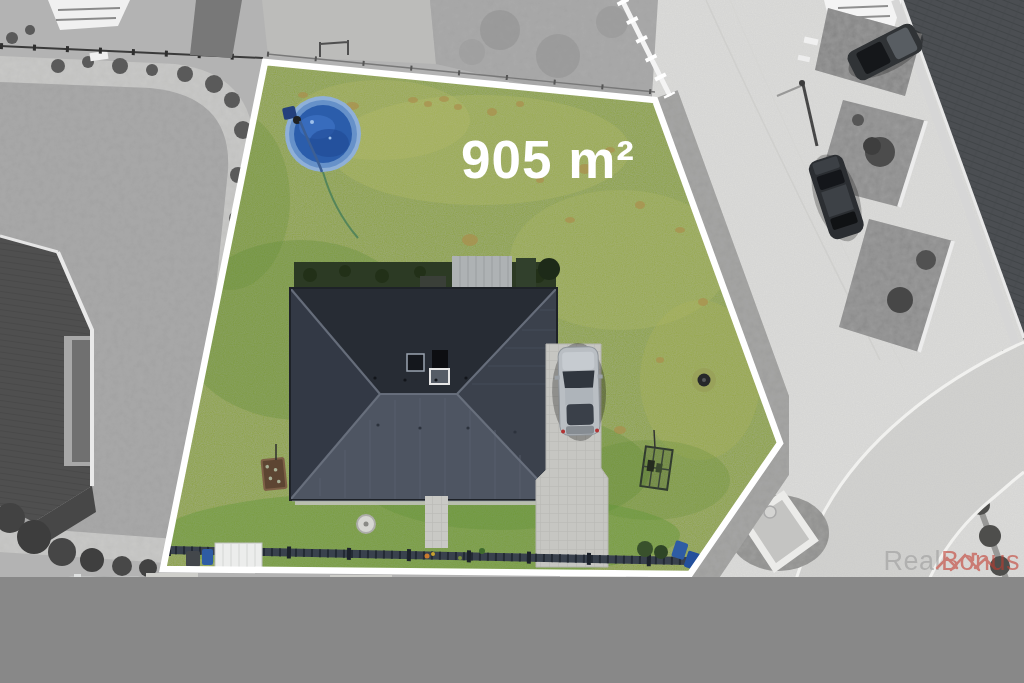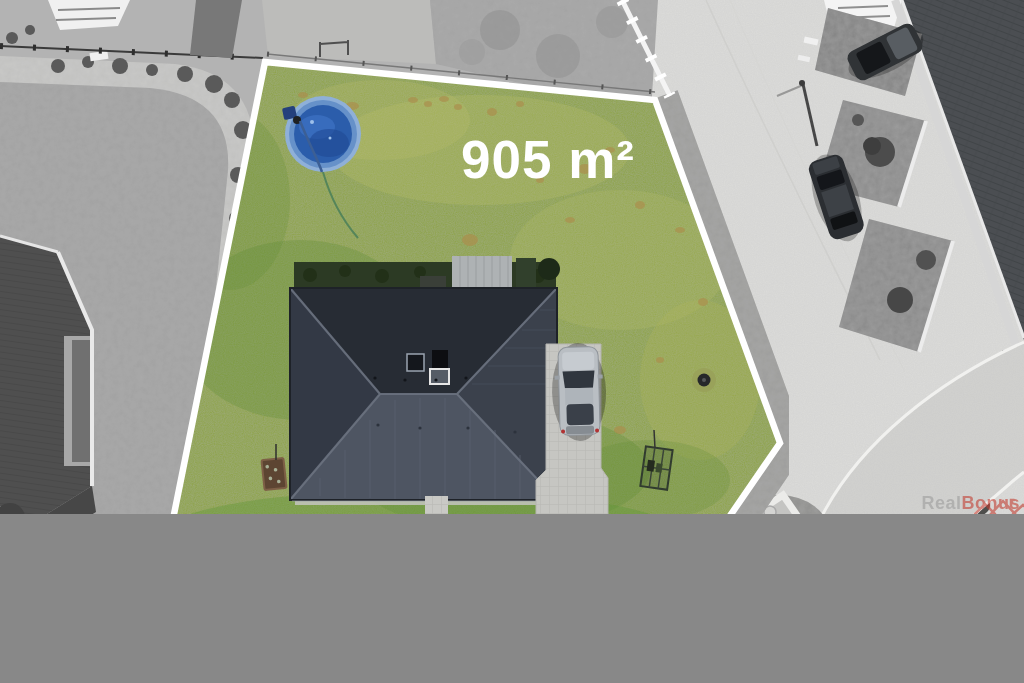--- a/index.html
+++ b/index.html
@@ -1,24 +1,24 @@
 <!DOCTYPE html>
 <html><head>
 <meta charset="utf-8">
 <style>
   html,body{margin:0;padding:0;background:#888;}
-  .stage{position:relative;width:1024px;height:514px;overflow:hidden;
+  .stage{position:relative;width:1024px;height:577px;overflow:hidden;
          font-family:"Liberation Sans",sans-serif;background:#b3b3b3;}
   .stage svg{position:absolute;inset:0;display:block;}
   .area-label{position:absolute;left:461px;top:133px;font-size:53px;font-weight:bold;
               color:#ffffff;letter-spacing:1px;line-height:1;white-space:nowrap;}
   .watermark{position:absolute;right:4px;bottom:2px;opacity:.58;line-height:1;
              display:flex;flex-direction:column;align-items:flex-start;}
   .watermark .logo{margin-left:52px;margin-bottom:-2px;}
-  .watermark .brand{font-size:18px;font-weight:bold;letter-spacing:.5px;white-space:nowrap;text-align:center;}
+  .watermark .brand{font-size:27px;font-weight:normal;letter-spacing:.5px;white-space:nowrap;text-align:center;}
   .brand-first{color:#9b9b9b;}
   .brand-second{color:#c23a2e;}
 </style>
 </head>
 <body>
 
 <div class="stage">
 <svg viewBox="0 0 1024 683" width="1024" height="683">
   <defs>
     <filter id="grainFine" x="-5%" y="-5%" width="110%" height="110%">

